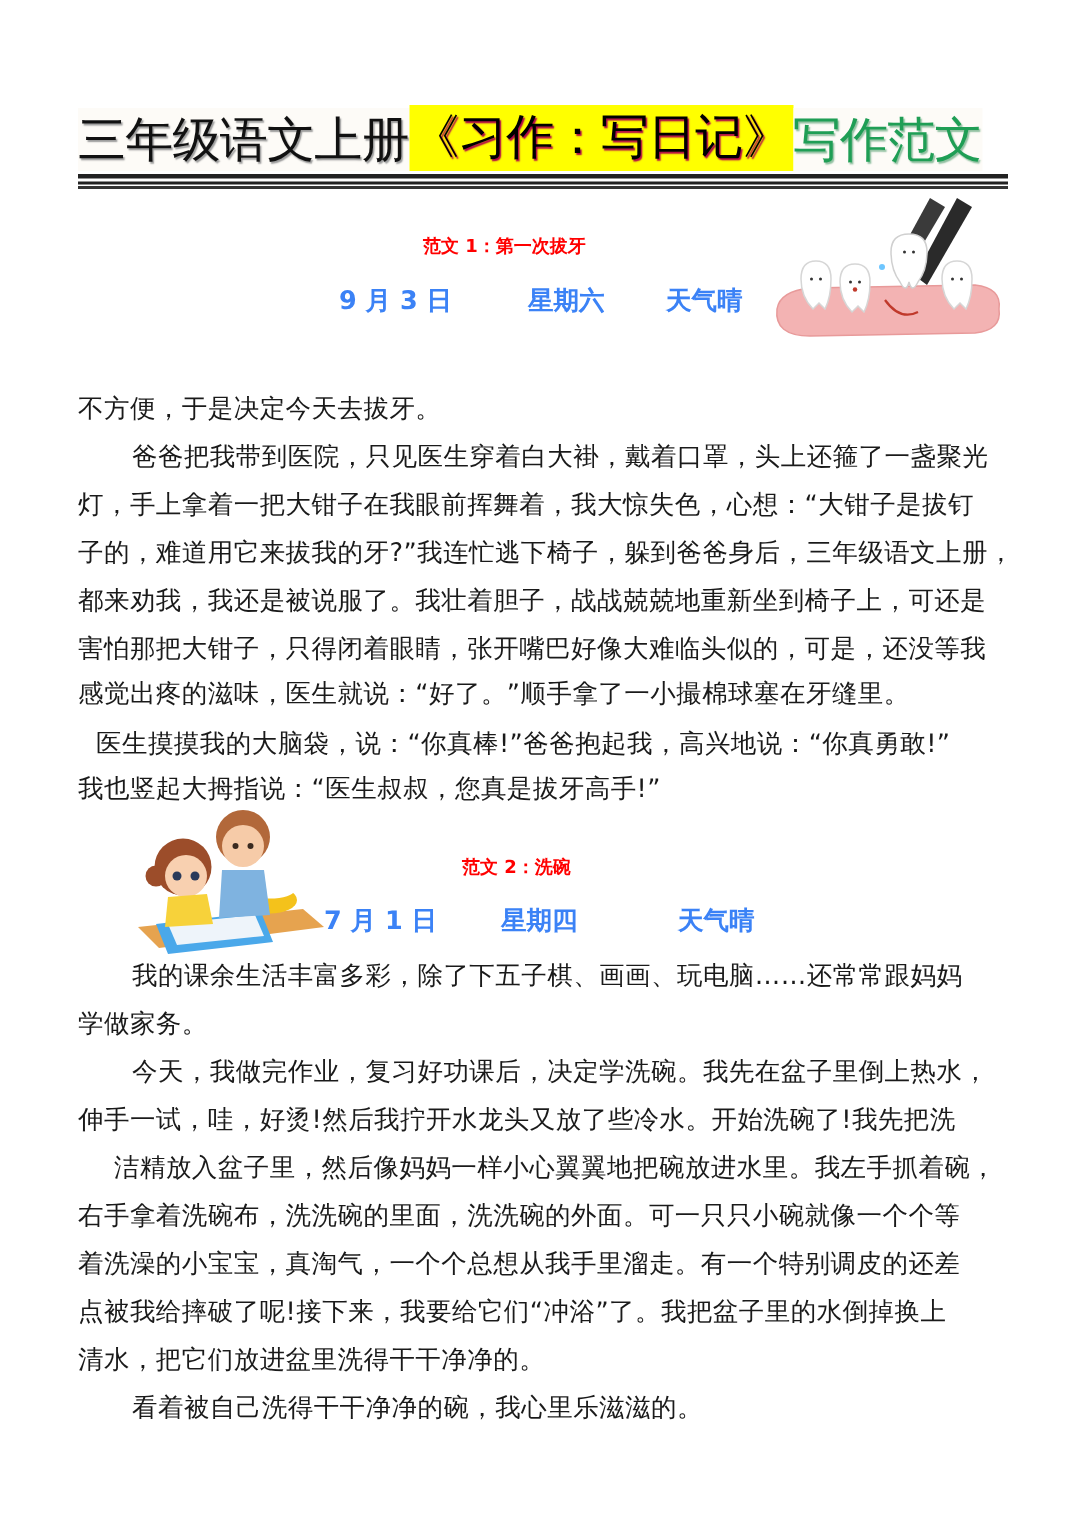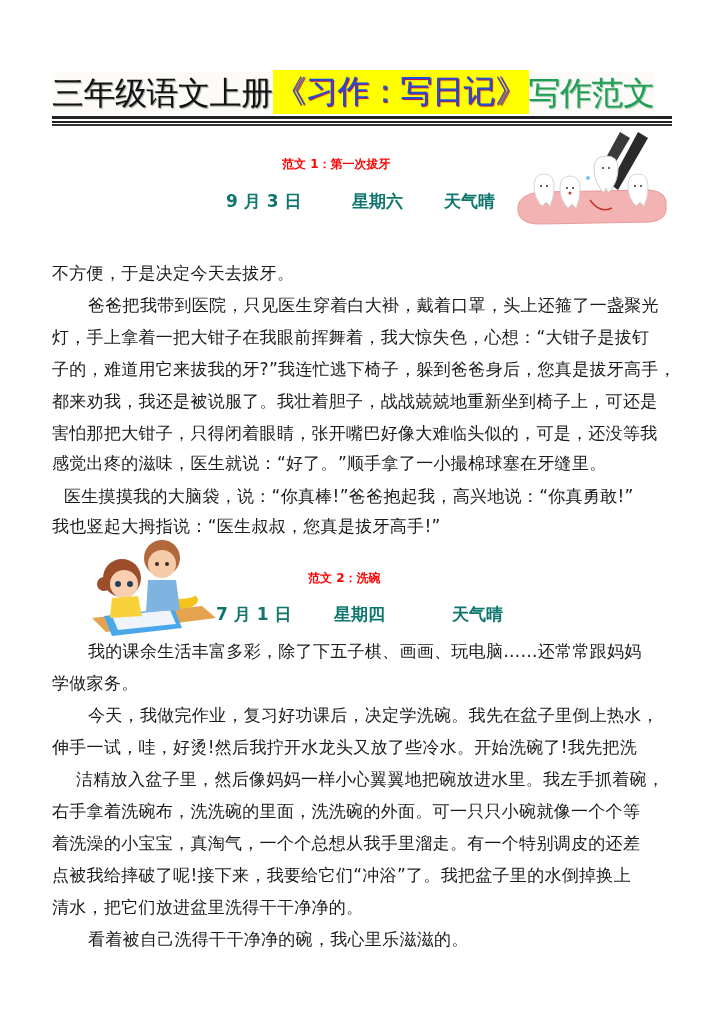--- a/index.html
+++ b/index.html
@@ -35,21 +35,21 @@
       line-height: 42px;
       letter-spacing: -0.5px;
     }
     .title-black {
       color: #111111;
       text-shadow: 1px 1px 1px #9a9a9a;
       background: #fdfbf7;
     }
     .title-yellow {
       background: #ffff00;
-      color: #1d4ed8;
+      color: #000000;
       text-shadow: 1px 1px 1px #b0004a;
       padding: 0 2px;
       height: 44px;
       margin-top: -2px;
     }
     .title-green {
       color: #1f9e55;
       text-shadow: 1px 1px 1px #8fbf9f;
       background: #fdfbf7;
     }
@@ -67,21 +67,21 @@
     .essay-title {
       position: absolute;
       color: #ff0000;
       font-weight: bold;
       font-size: 12px;
       line-height: 20px;
       white-space: nowrap;
     }
     .date-line {
       position: absolute;
-      color: #0f766e;
+      color: #3b82f6;
       font-weight: bold;
       font-size: 17px;
       line-height: 22px;
       white-space: nowrap;
     }
     .date-line span {
       position: absolute;
       top: 0;
       white-space: nowrap;
     }
@@ -161,21 +161,21 @@
   <div class="essay-title" style="left:282px; top:154px;">范文 1：第一次拔牙</div>
   <div class="date-line" style="left:226px; top:190px; width:300px; height:22px;">
     <span style="left:0px;">9 月 3 日</span>
     <span style="left:126px;">星期六</span>
     <span style="left:218px;">天气晴</span>
   </div>
 
   <div class="line" style="top:262px;">不方便，于是决定今天去拔牙。</div>
   <div class="line" style="left:88px; top:294px;">爸爸把我带到医院，只见医生穿着白大褂，戴着口罩，头上还箍了一盏聚光</div>
   <div class="line" style="top:326px;">灯，手上拿着一把大钳子在我眼前挥舞着，我大惊失色，心想：“大钳子是拔钉</div>
-  <div class="line" style="top:358px;">子的，难道用它来拔我的牙?”我连忙逃下椅子，躲到爸爸身后，您真是拔牙高手，</div>
+  <div class="line" style="top:358px;">子的，难道用它来拔我的牙?”我连忙逃下椅子，躲到爸爸身后，三年级语文上册，</div>
   <div class="line" style="top:390px;">都来劝我，我还是被说服了。我壮着胆子，战战兢兢地重新坐到椅子上，可还是</div>
   <div class="line" style="top:422px;">害怕那把大钳子，只得闭着眼睛，张开嘴巴好像大难临头似的，可是，还没等我</div>
   <div class="line" style="top:452px;">感觉出疼的滋味，医生就说：“好了。”顺手拿了一小撮棉球塞在牙缝里。</div>
   <div class="line" style="left:64px; top:485px;">医生摸摸我的大脑袋，说：“你真棒!”爸爸抱起我，高兴地说：“你真勇敢!”</div>
   <div class="line" style="top:515px;">我也竖起大拇指说：“医生叔叔，您真是拔牙高手!”</div>
 
   <div class="kids-illus">
     <svg width="140" height="108" viewBox="0 0 140 108">
 
       <path d="M10 86 L120 74 L134 86 L24 100 Z" fill="#e6a34f"></path>

